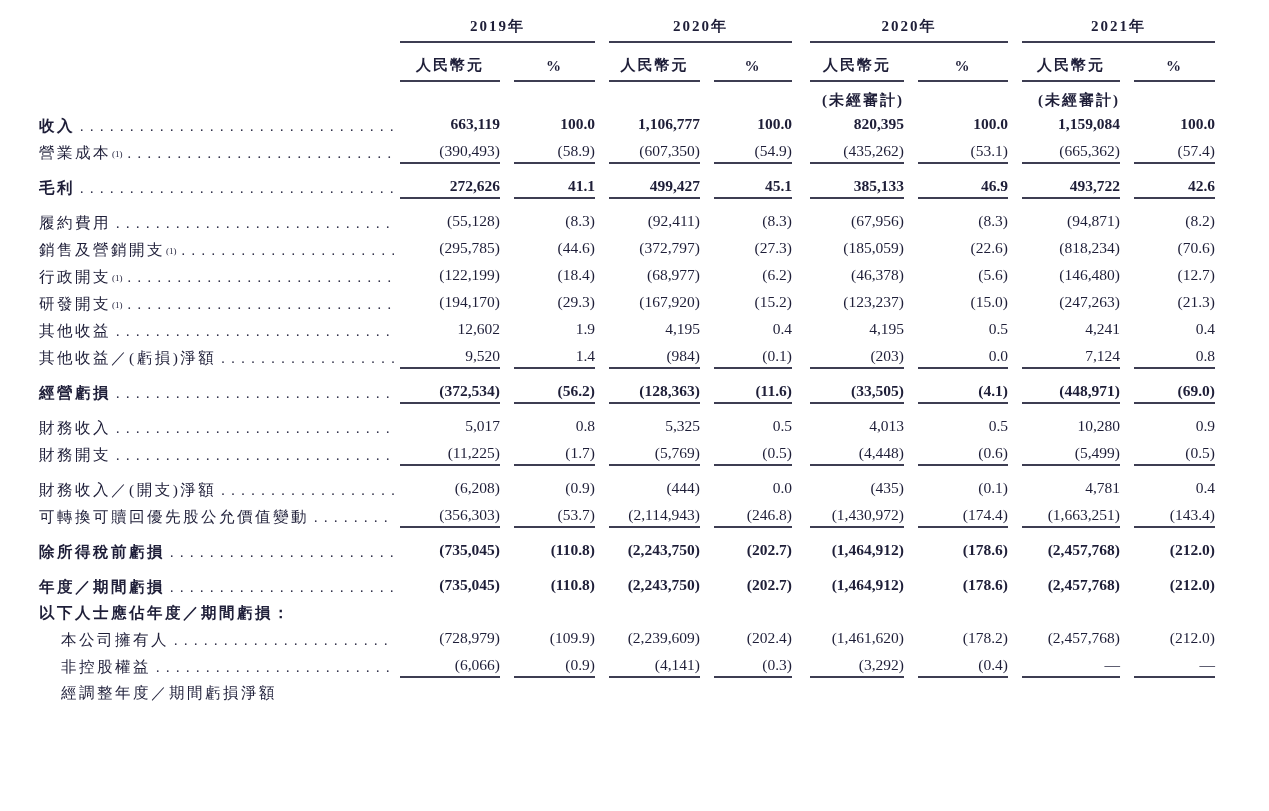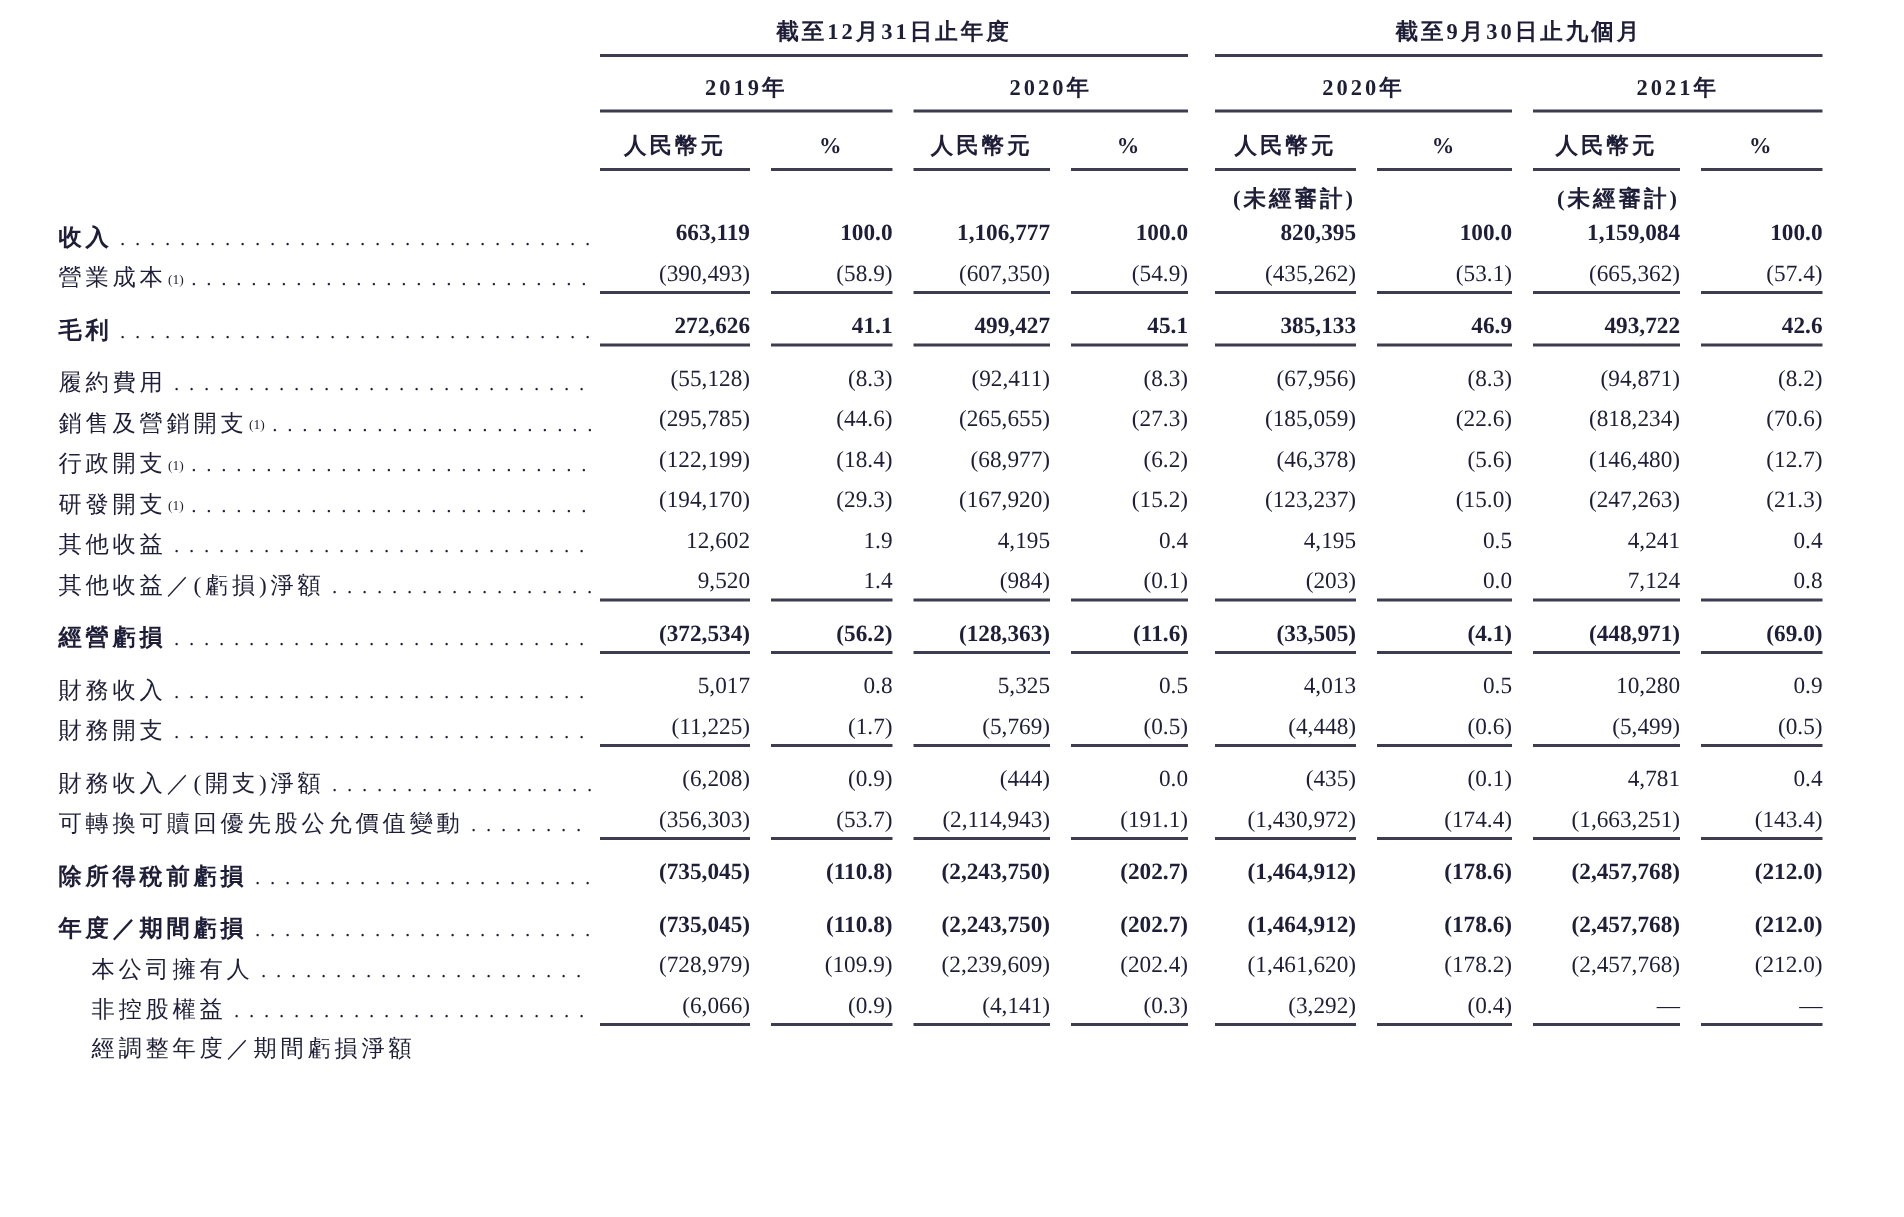--- a/index.html
+++ b/index.html
@@ -58,29 +58,20 @@
       <col style="width:100px">
       <col style="width:95px">
     <col style="width:105px">
       <col style="width:92px">
       <col style="width:112px">
     <col style="width:104px">
       <col style="width:112px">
       <col style="width:95px">
   </colgroup>
   <thead>
-    <tr>
-      <td class="lbl"></td>
-      <td colspan="4" class="g1">
-        <div class="rb"><span class="hd">截至12月31日止年度</span></div>
-      </td>
-      <td colspan="4" class="g2">
-        <div class="rb"><span class="hd">截至9月30日止九個月</span></div>
-      </td>
-    </tr>
     <tr class="yr">
       <td class="lbl"></td>
       <td colspan="2" class="y0">
         <div class="rb"><span class="hd">2019年</span></div>
       </td>
       <td colspan="2" class="y1">
         <div class="rb"><span class="hd">2020年</span></div>
       </td>
       <td colspan="2" class="y2">
         <div class="rb"><span class="hd">2020年</span></div>
@@ -266,21 +257,21 @@
             <span class="leader"></span>
           </div>
         </td>
         <td class="num c1">
           <div class="cv">(295,785)</div>
         </td>
         <td class="num c2">
           <div class="cv">(44.6)</div>
         </td>
         <td class="num c3">
-          <div class="cv">(265,655)</div>
+          <div class="cv">(372,797)</div>
         </td>
         <td class="num c4">
           <div class="cv">(27.3)</div>
         </td>
         <td class="num c5">
           <div class="cv">(185,059)</div>
         </td>
         <td class="num c6">
           <div class="cv">(22.6)</div>
         </td>
@@ -559,21 +550,21 @@
         <td class="num c1 rule">
           <div class="cv">(356,303)</div>
         </td>
         <td class="num c2 rule">
           <div class="cv">(53.7)</div>
         </td>
         <td class="num c3 rule">
           <div class="cv">(2,114,943)</div>
         </td>
         <td class="num c4 rule">
-          <div class="cv">(191.1)</div>
+          <div class="cv">(246.8)</div>
         </td>
         <td class="num c5 rule">
           <div class="cv">(1,430,972)</div>
         </td>
         <td class="num c6 rule">
           <div class="cv">(174.4)</div>
         </td>
         <td class="num c7 rule">
           <div class="cv">(1,663,251)</div>
         </td>
@@ -636,20 +627,51 @@
           <div class="cv">(1,464,912)</div>
         </td>
         <td class="num c6">
           <div class="cv">(178.6)</div>
         </td>
         <td class="num c7">
           <div class="cv">(2,457,768)</div>
         </td>
         <td class="num c8">
           <div class="cv">(212.0)</div>
+        </td>
+      </tr>
+      <tr class="bold">
+        <td class="lbl">
+          <div class="lw">
+            <span class="lbl-text">以下人士應佔年度／期間虧損：</span>
+          </div>
+        </td>
+        <td class="num c1">
+          <div class="cv"></div>
+        </td>
+        <td class="num c2">
+          <div class="cv"></div>
+        </td>
+        <td class="num c3">
+          <div class="cv"></div>
+        </td>
+        <td class="num c4">
+          <div class="cv"></div>
+        </td>
+        <td class="num c5">
+          <div class="cv"></div>
+        </td>
+        <td class="num c6">
+          <div class="cv"></div>
+        </td>
+        <td class="num c7">
+          <div class="cv"></div>
+        </td>
+        <td class="num c8">
+          <div class="cv"></div>
         </td>
       </tr>
       <tr>
         <td class="lbl ind1">
           <div class="lw">
             <span class="lbl-text">本公司擁有人</span>
             <span class="leader"></span>
           </div>
         </td>
         <td class="num c1">

